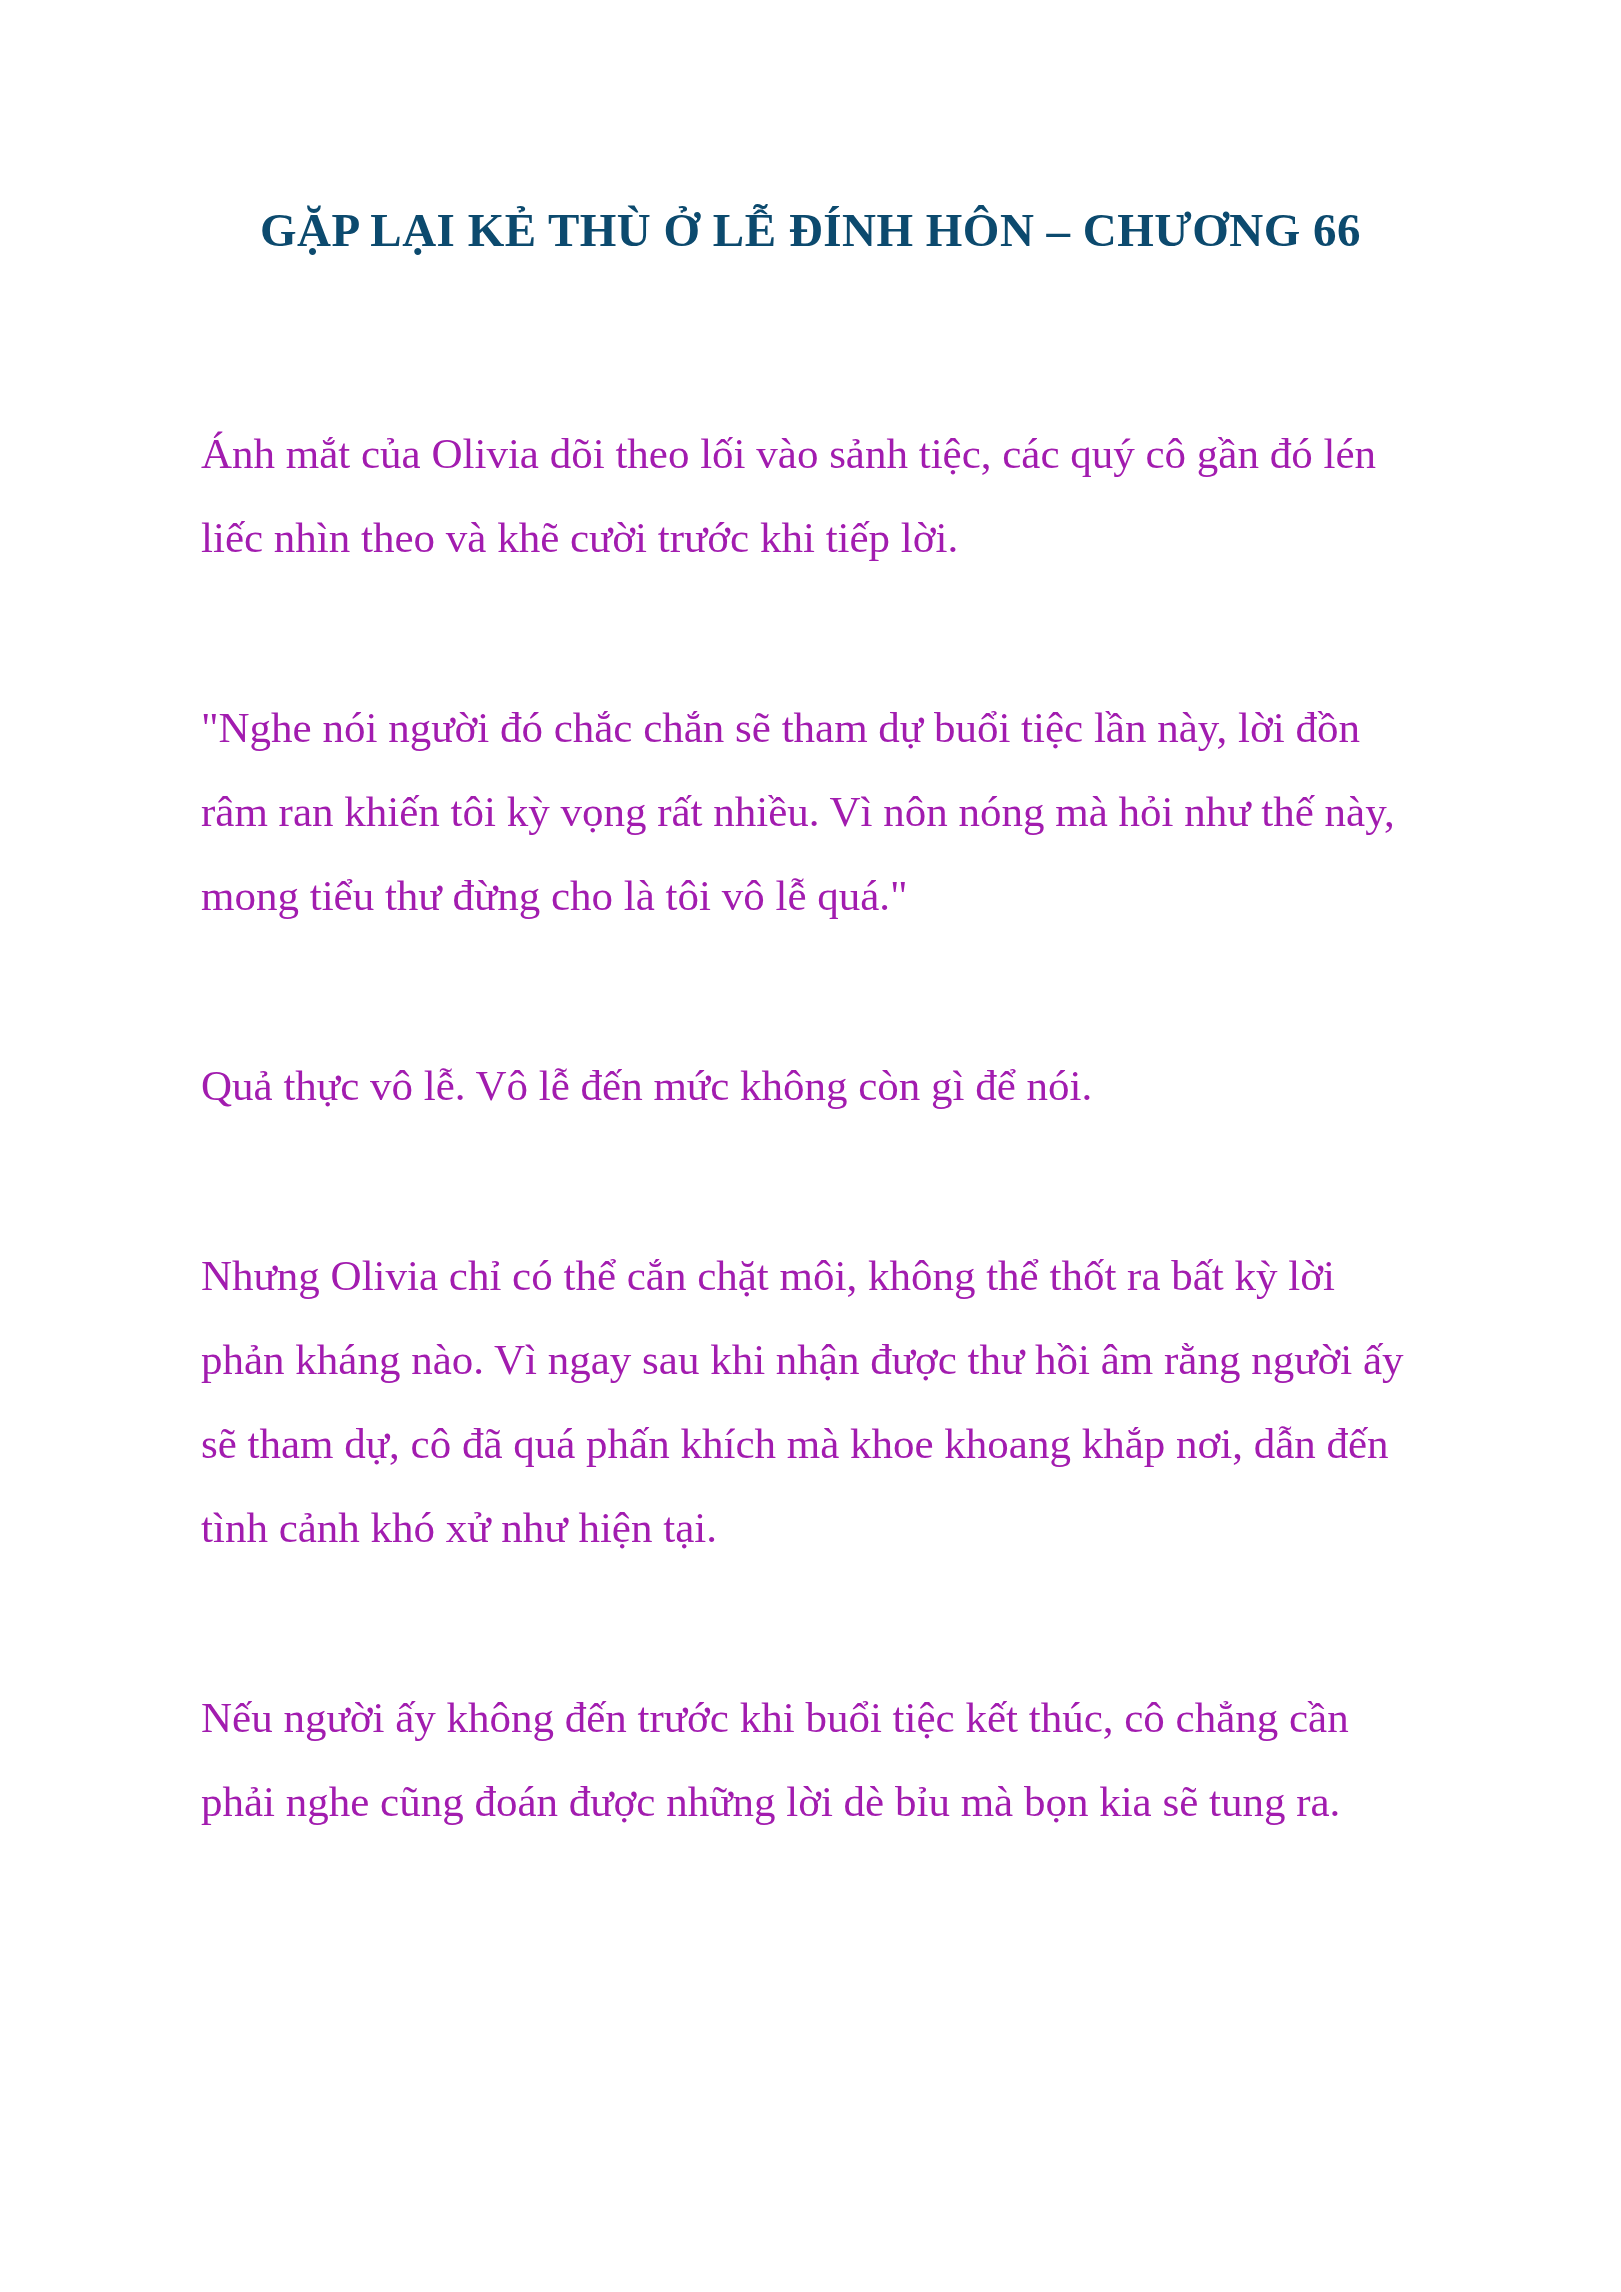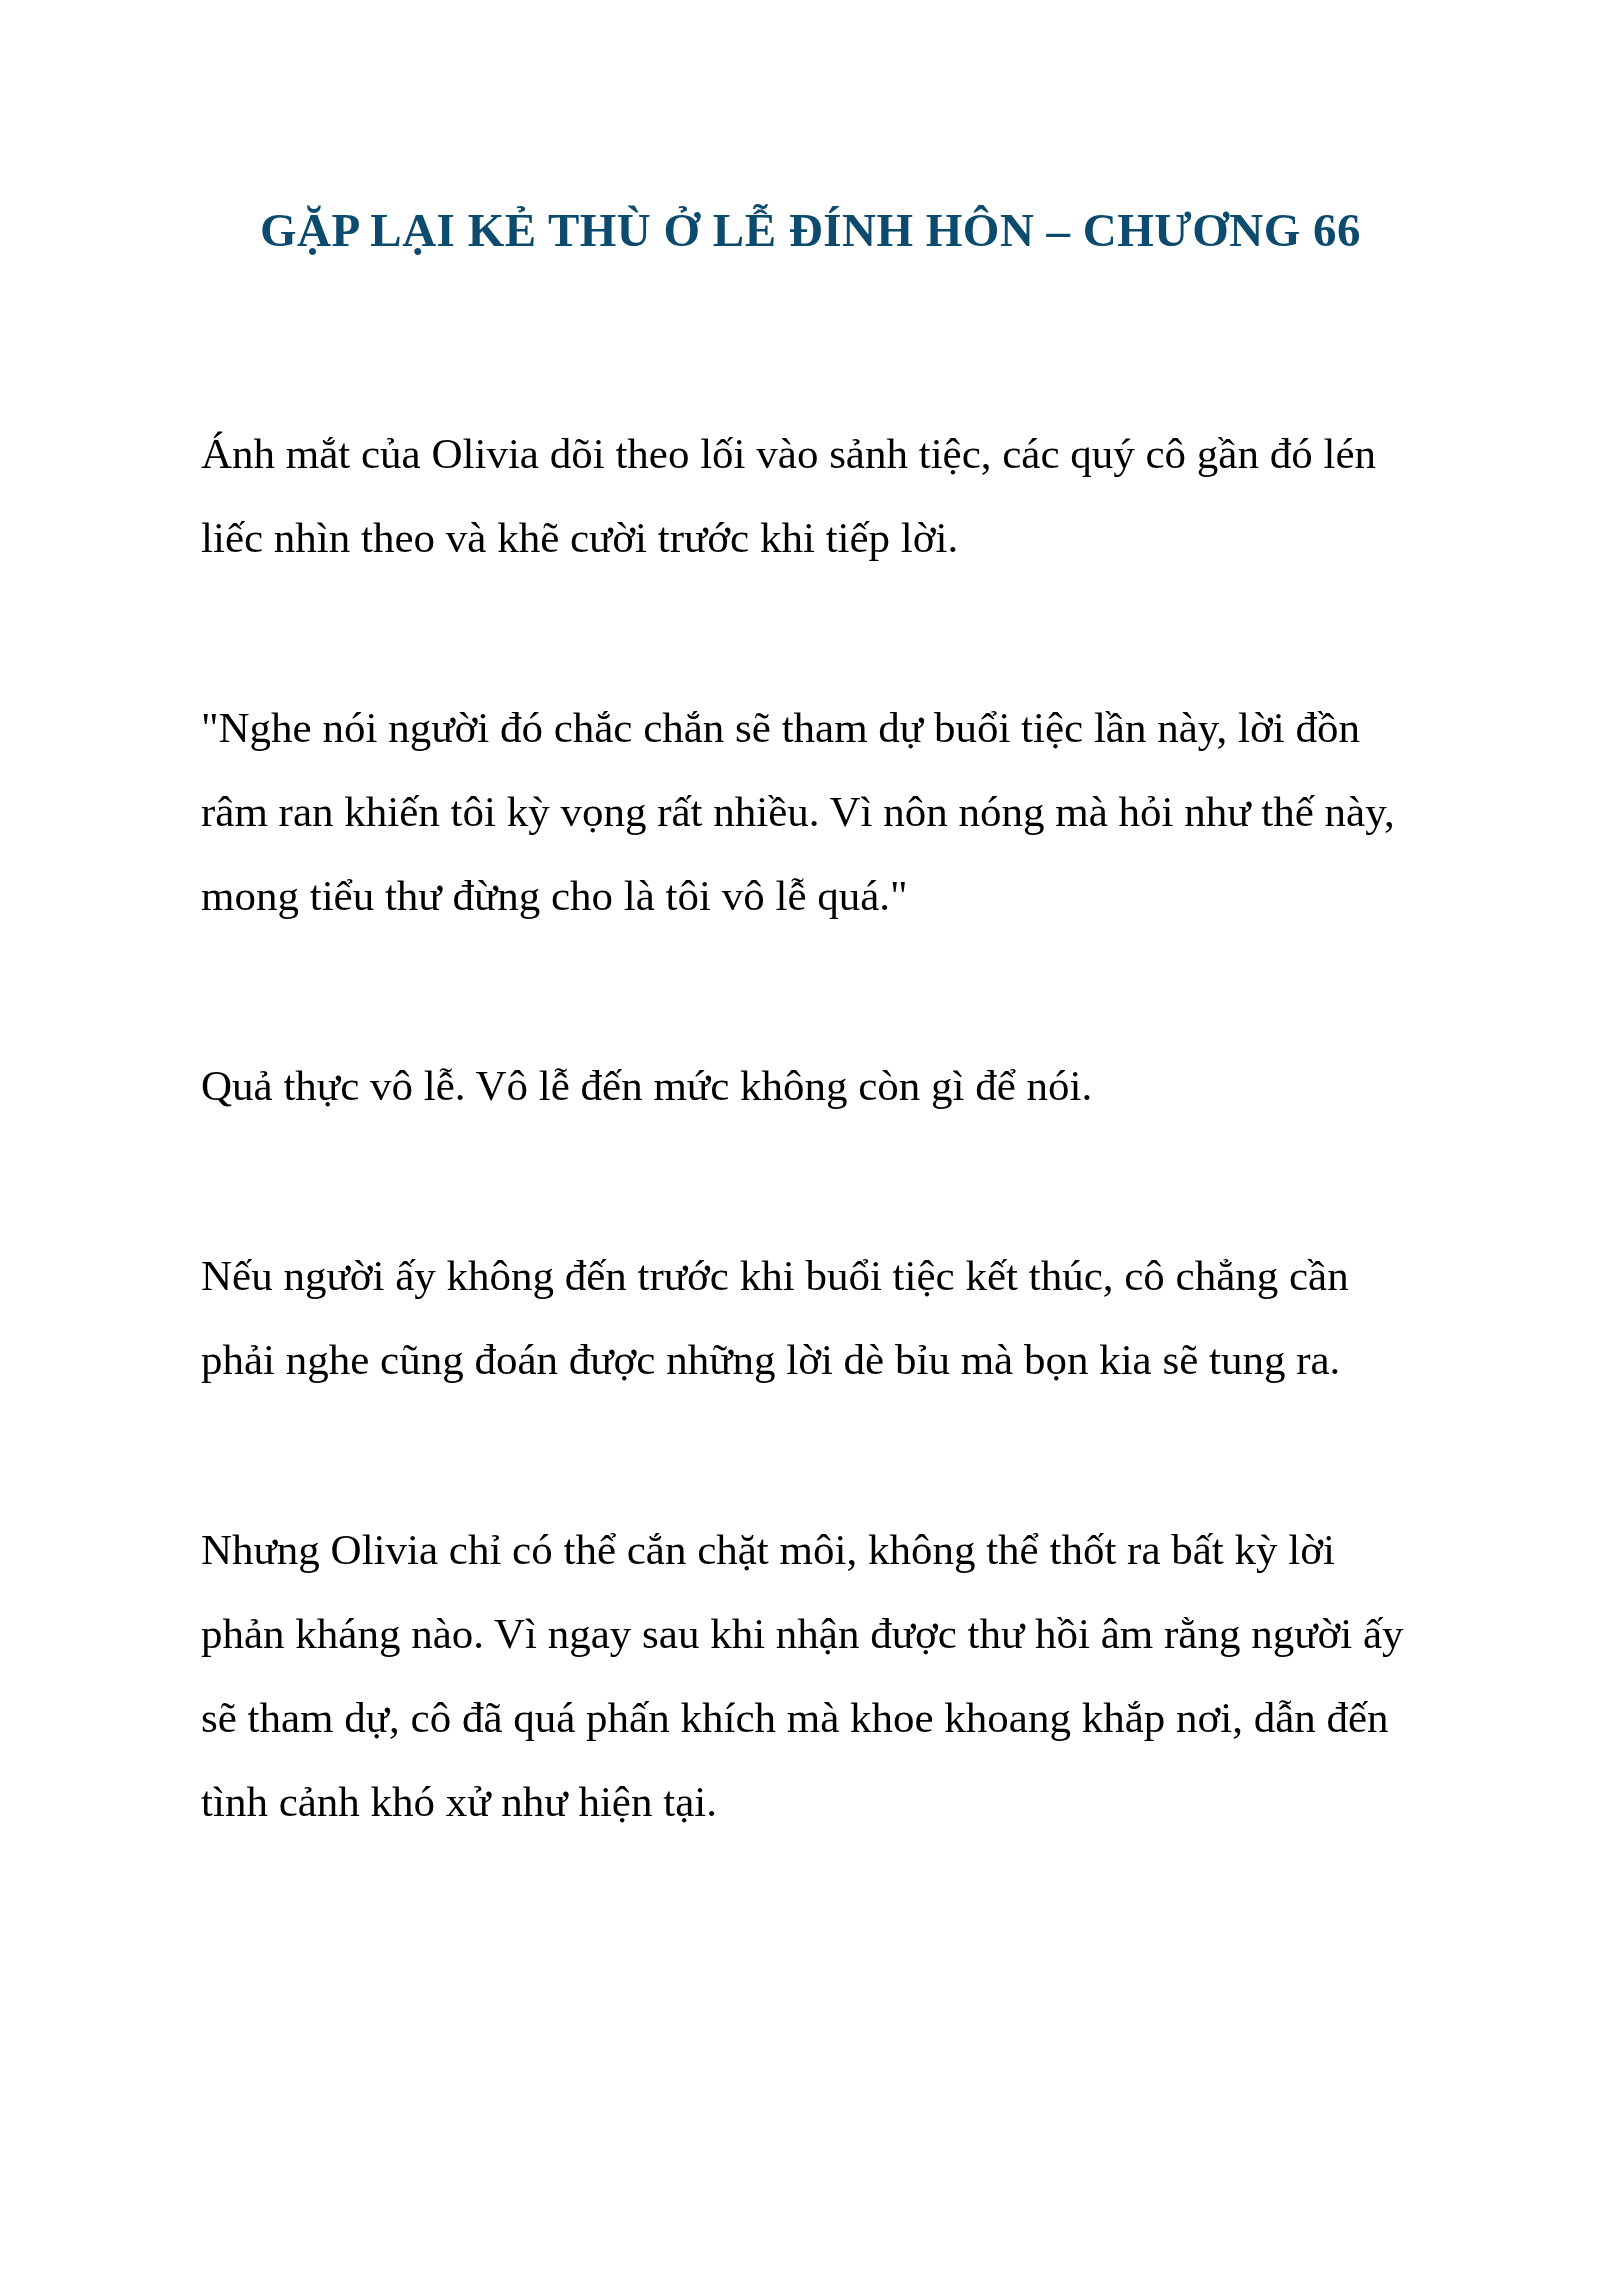--- a/index.html
+++ b/index.html
@@ -24,30 +24,30 @@
     line-height: 69px;
     margin: 0 0 147px 0;
     letter-spacing: 0.5px;
     color: #0c4a6e;
   }
   .doc-body p {
     font-size: 43px;
     line-height: 84px;
     text-align: left;
     margin: 0 0 106px 0;
-    color: #000000;
+    color: #a21caf;
   }
 </style>
 </head>
 <body>
 
 <div class="page">
   <h1 class="doc-title">GẶP LẠI KẺ THÙ Ở LỄ ĐÍNH HÔN – CHƯƠNG 66</h1>
 
   <div class="doc-body">
     <p>Ánh mắt của Olivia dõi theo lối vào sảnh tiệc, các quý cô gần đó lén liếc nhìn theo và khẽ cười trước khi tiếp lời.</p>
     <p>"Nghe nói người đó chắc chắn sẽ tham dự buổi tiệc lần này, lời đồn râm ran khiến tôi kỳ vọng rất nhiều. Vì nôn nóng mà hỏi như thế này, mong tiểu thư đừng cho là tôi vô lễ quá."</p>
     <p>Quả thực vô lễ. Vô lễ đến mức không còn gì để nói.</p>
+    <p>Nhưng Olivia chỉ có thể cắn chặt môi, không thể thốt ra bất kỳ lời phản kháng nào. Vì ngay sau khi nhận được thư hồi âm rằng người ấy sẽ tham dự, cô đã quá phấn khích mà khoe khoang khắp nơi, dẫn đến tình cảnh khó xử như hiện tại.</p>
     <p>Nếu người ấy không đến trước khi buổi tiệc kết thúc, cô chẳng cần phải nghe cũng đoán được những lời dè bỉu mà bọn kia sẽ tung ra.</p>
-    <p>Nhưng Olivia chỉ có thể cắn chặt môi, không thể thốt ra bất kỳ lời phản kháng nào. Vì ngay sau khi nhận được thư hồi âm rằng người ấy sẽ tham dự, cô đã quá phấn khích mà khoe khoang khắp nơi, dẫn đến tình cảnh khó xử như hiện tại.</p>
   </div>
 </div>
 
 
 </body></html>

